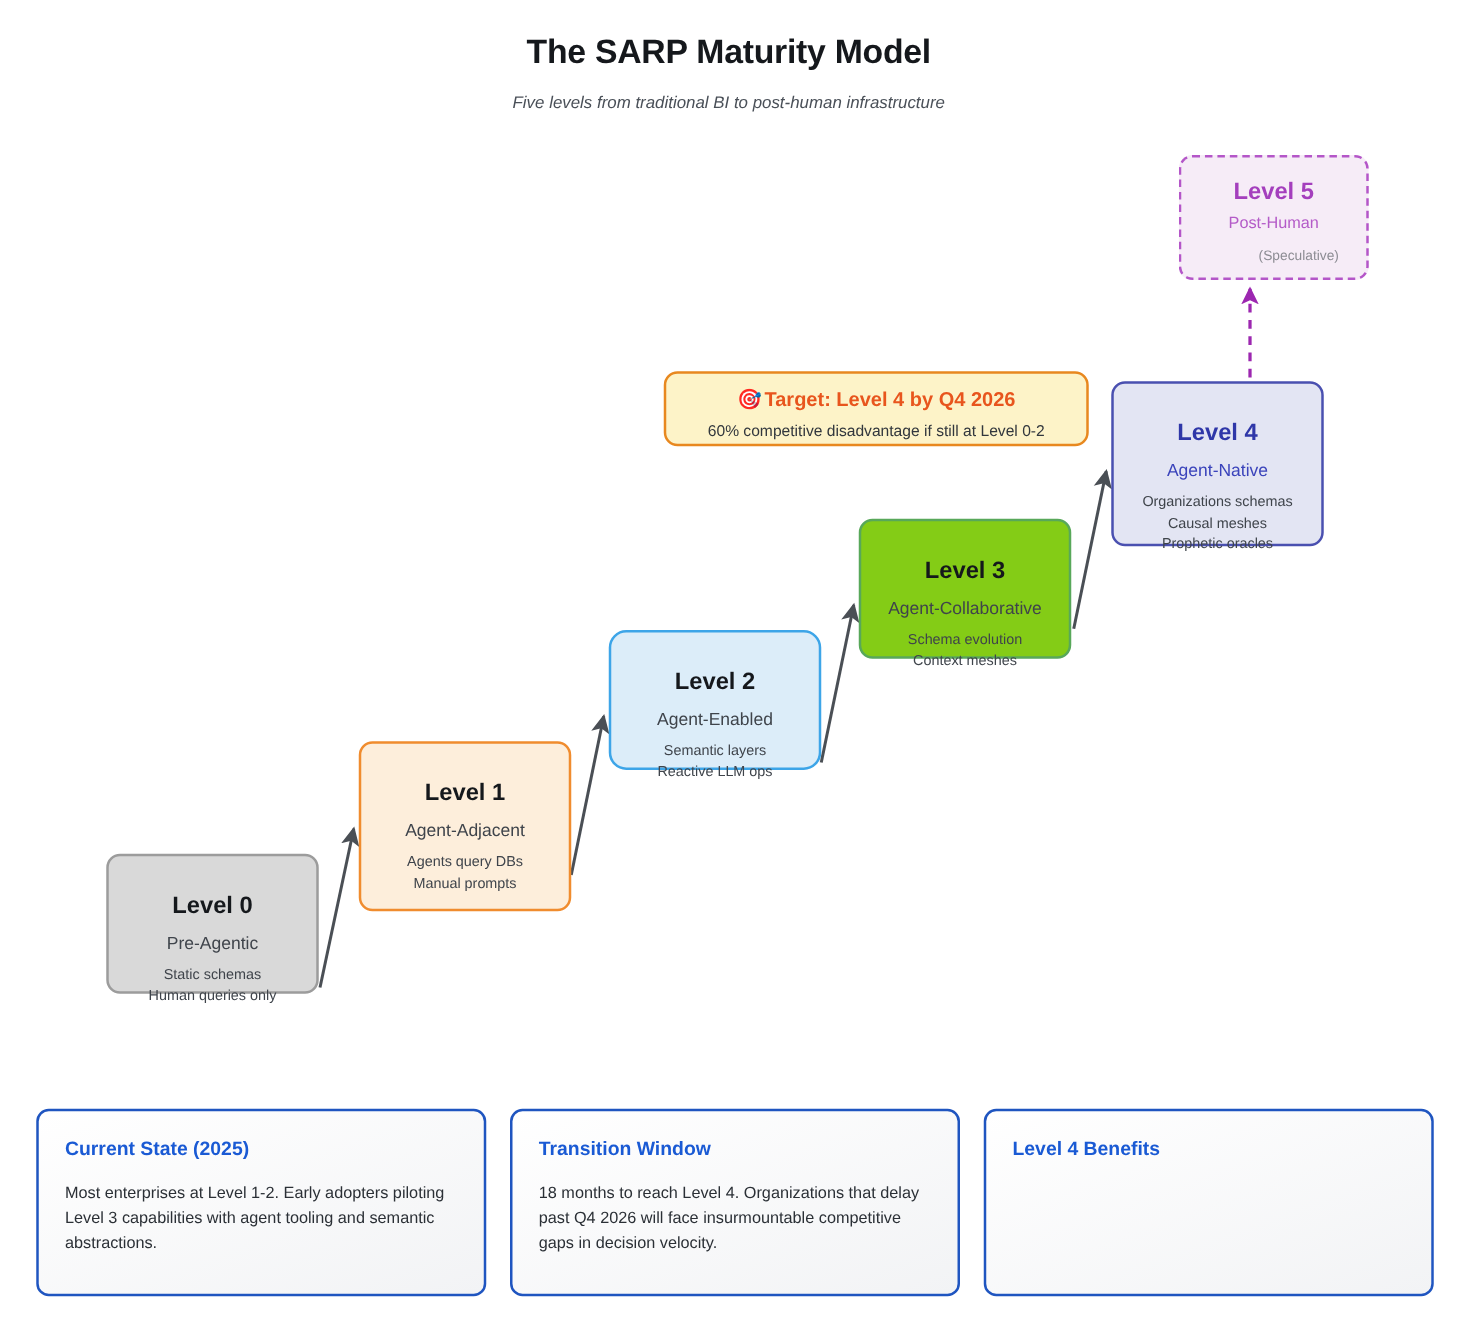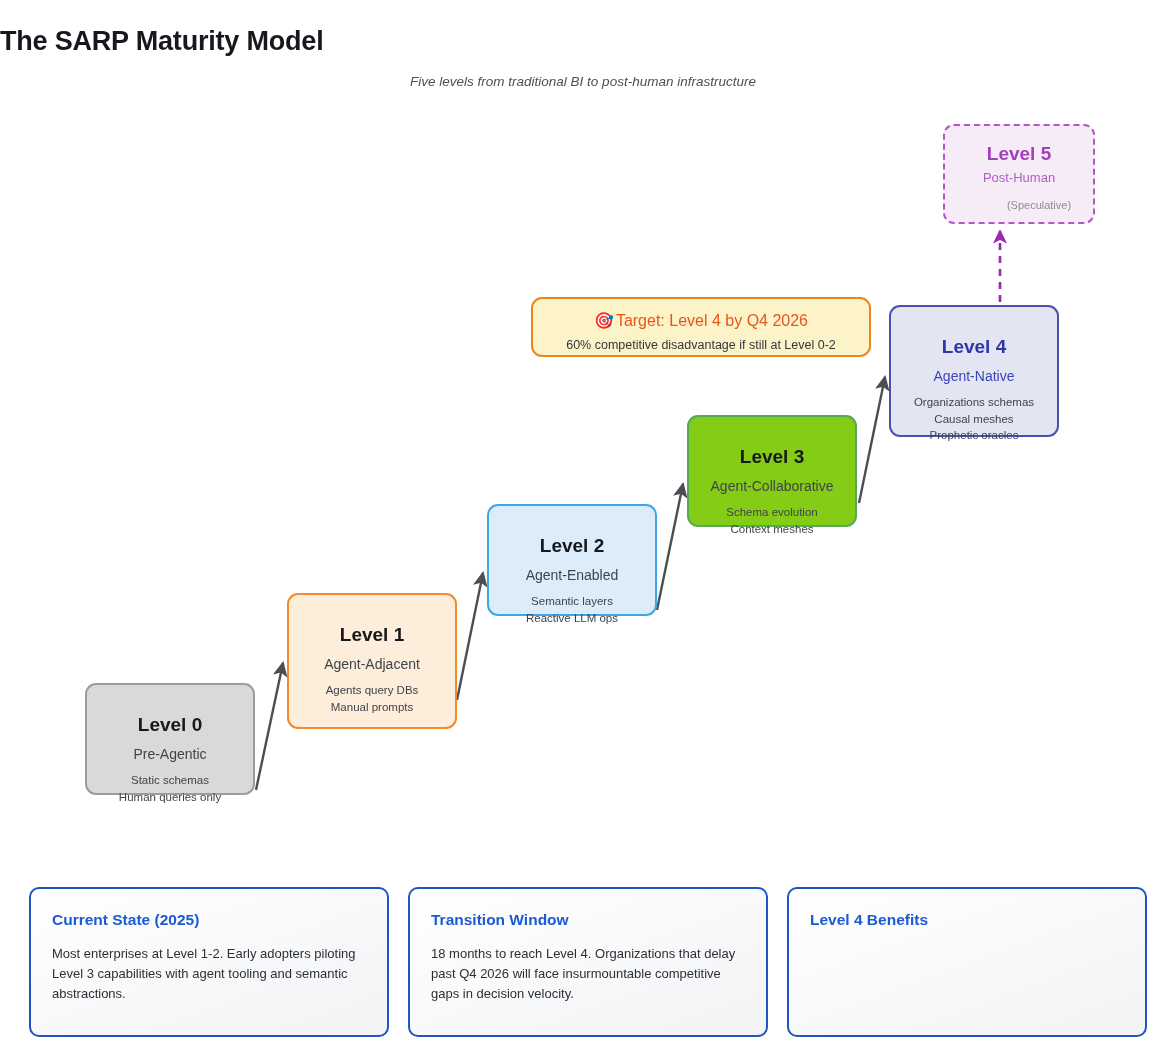--- a/index.html
+++ b/index.html
@@ -9,20 +9,21 @@
     background: #ffffff;
     font-family: "Liberation Sans", sans-serif;
     overflow: hidden;
   }
   #root { position: relative; width: 1166px; height: 1057px; }
 
   
   .page-title {
     position: absolute;
     top: 26px; left: 0; width: 1166px;
+    text-align: center;
     font-size: 27px;
     font-weight: bold;
     color: #15181c;
     letter-spacing: -0.2px;
   }
   .page-subtitle {
     position: absolute;
     top: 74px; left: 0; width: 1166px;
     text-align: center;
     font-size: 13.5px;
@@ -61,21 +62,21 @@
   .lvl-detail {
     font-size: 11.5px;
     color: #3f444b;
     margin-top: 9px;
     line-height: 1.42;
   }
 
   
   .lvl0 { background: #d9d9d9; border-color: #9c9c9c; }
   .lvl1 { background: #fdeedb; border-color: #f08c2e; }
-  .lvl2 { background: #dcedf9; border-color: #3da5e8; }
+  .lvl2 { background: #dcedf9; border-color: #3da5e8; border-radius: 14px; }
   .lvl3 { background: #84cc16; border-color: #58a85a; }
   .lvl4 { background: #e3e5f3; border-color: #4a50b0; }
   .lvl4 .lvl-title { color: #2f37a8; }
   .lvl4 .lvl-sub   { color: #3b44bb; }
   .lvl5 {
     background: #f6ecf7;
     border-color: #b456c8;
     border-style: dashed;
     border-width: 2.5px;
   }
@@ -87,21 +88,21 @@
   .callout {
     position: absolute;
     background: #fdf3c8;
     border: 2.5px solid #e8881f;
     border-radius: 11px;
     text-align: center;
     padding-top: 12px;
   }
   .callout-title {
     font-size: 16px;
-    font-weight: normal;
+    font-weight: bold;
     color: #e8551d;
     line-height: 1.2;
   }
   .callout-title .tgt-emoji { font-size: 16px; margin-right: 2px; }
   .callout-sub {
     font-size: 12.5px;
     color: #32373d;
     margin-top: 8px;
   }
 

